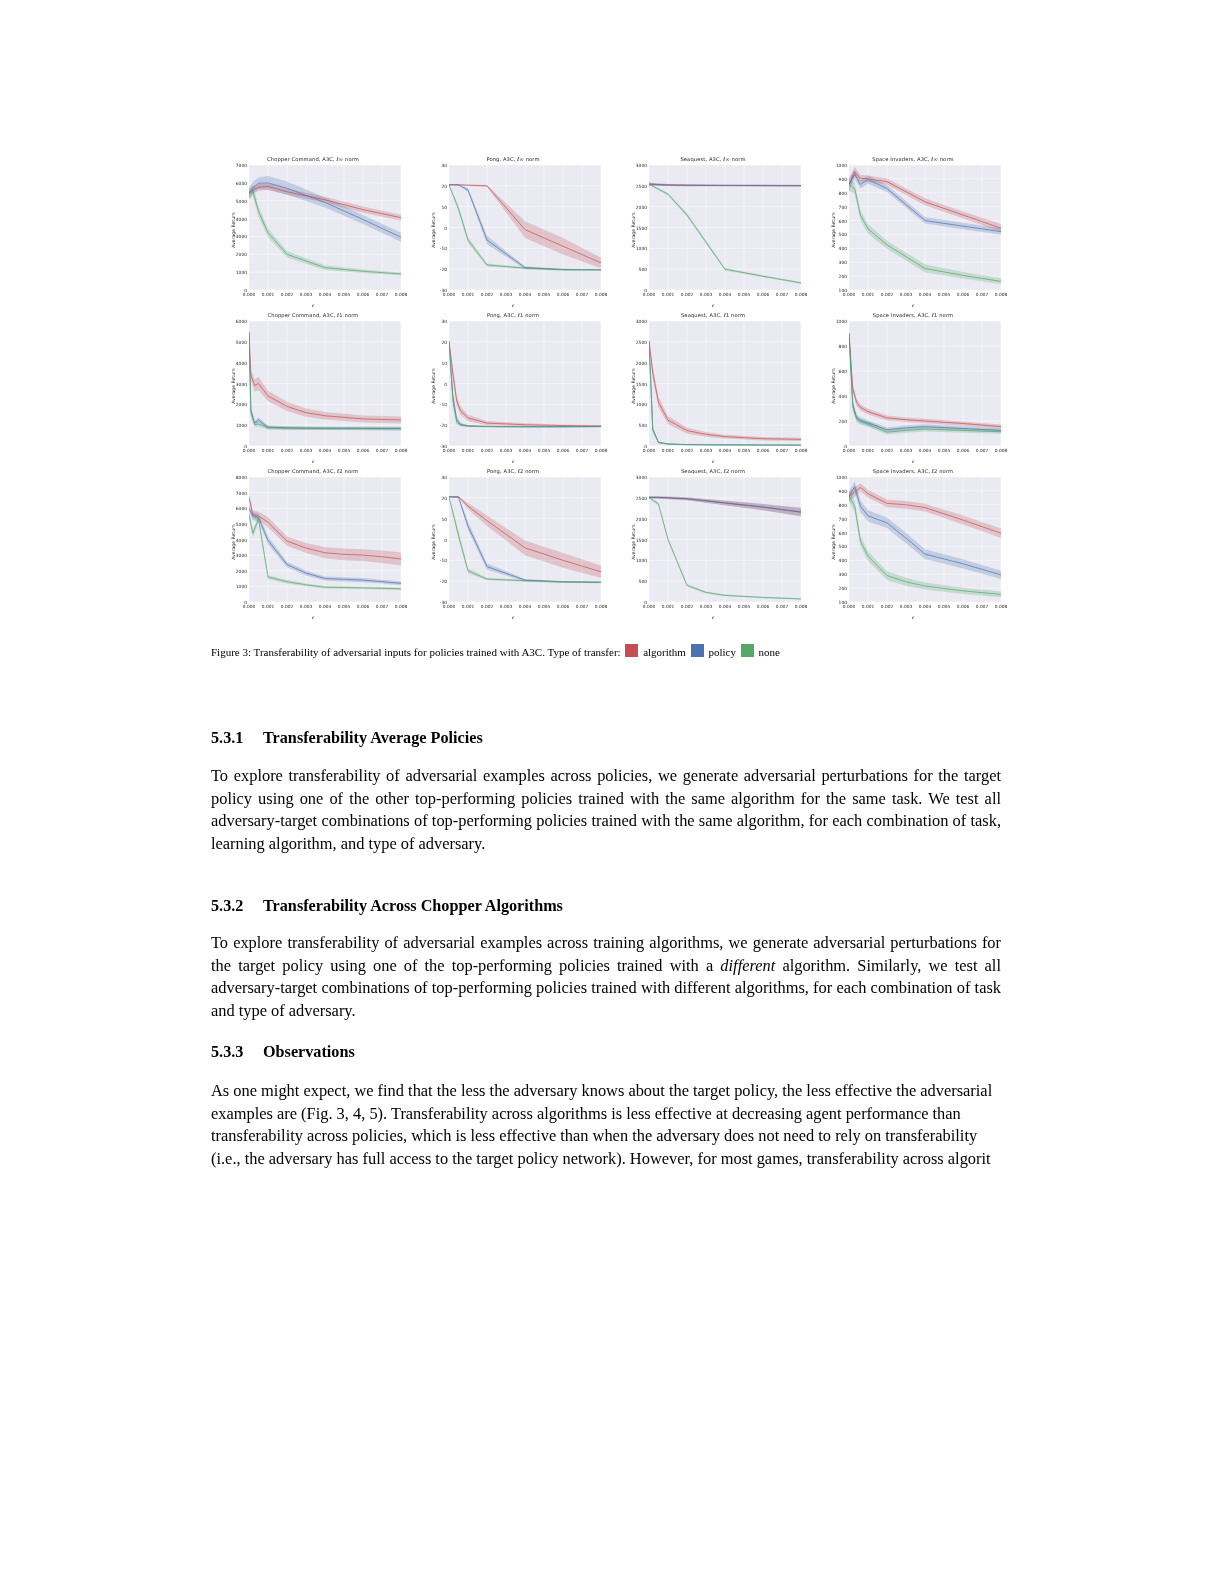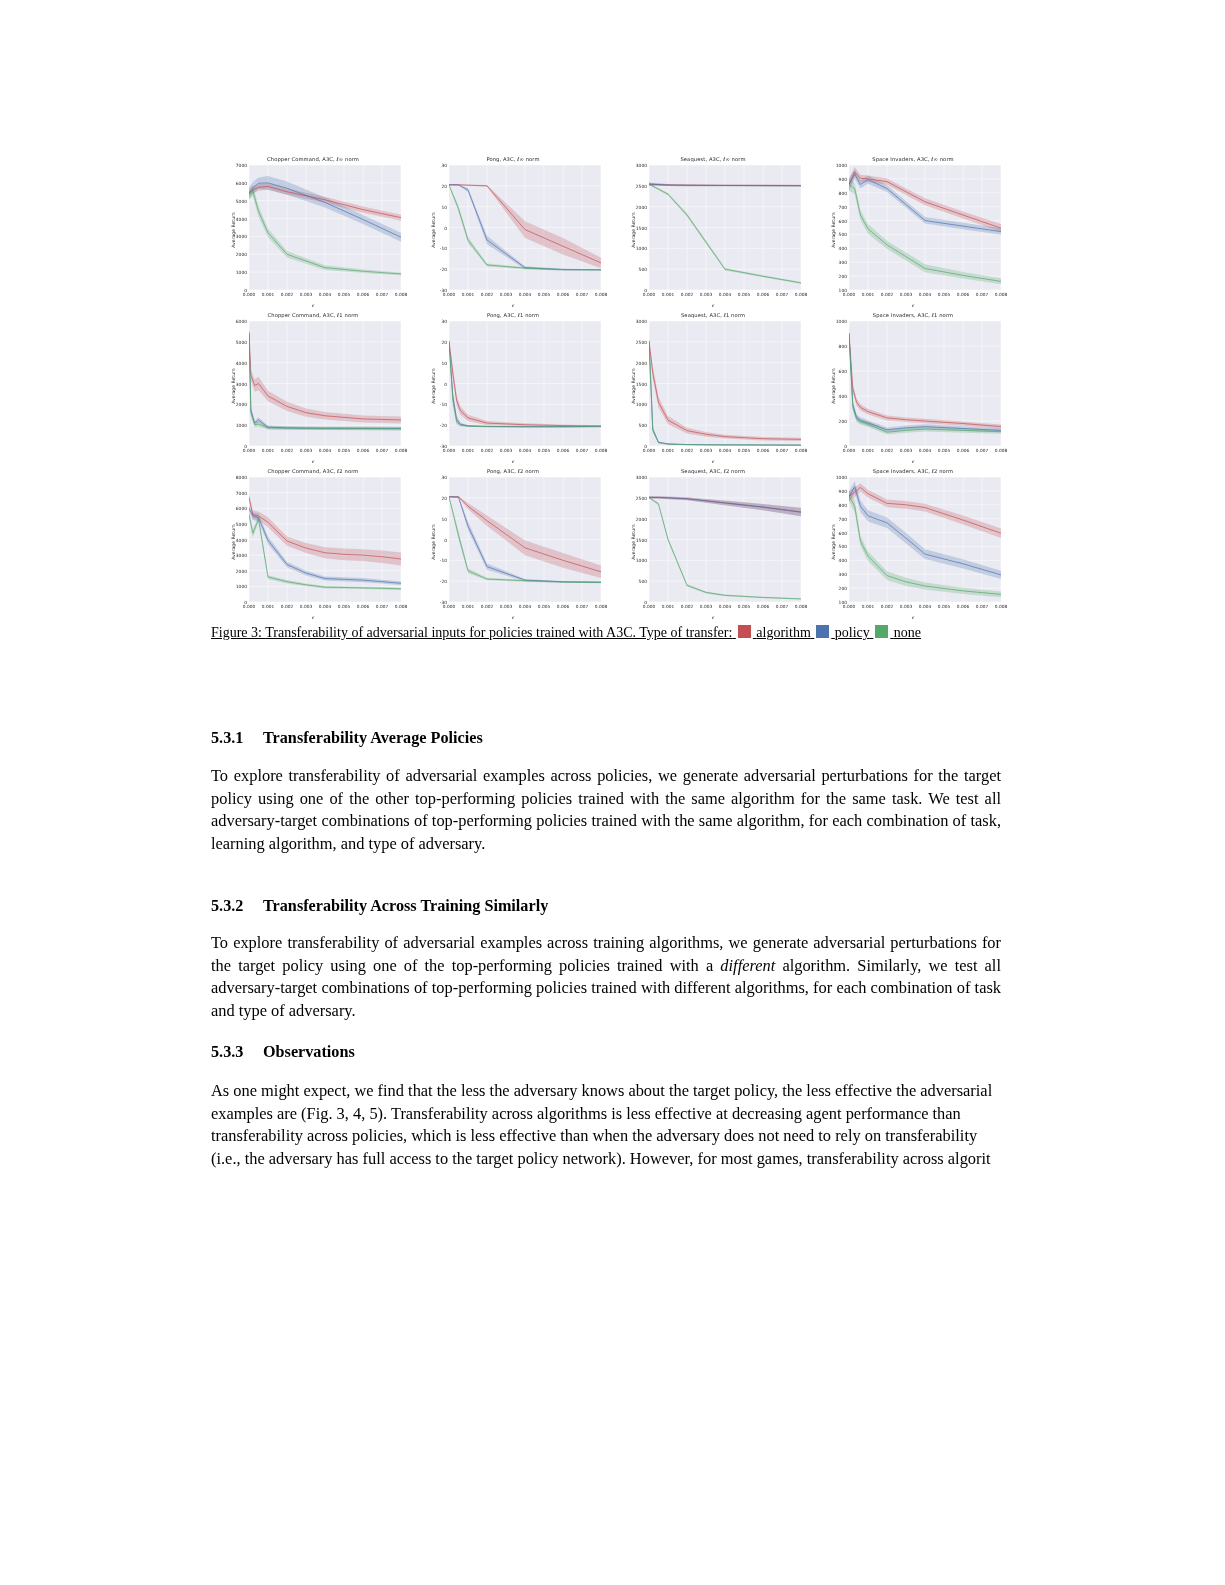--- a/index.html
+++ b/index.html
@@ -87,26 +87,25 @@
     transform:translateX(-50%);
     font-family:"DejaVu Sans", sans-serif;
     font-size:4.3px;
     color:#262626;
     white-space:nowrap;
   }
 
   
   .caption{
     position:absolute;
-    left:211px; top:621px;
+    left:211px; top:641px;
     width:790px;
-    font-size:14px;
+    font-size:11px;
     line-height:23px;
     text-align:justify;
-    text-decoration:underline;
   }
   .swatch{
     display:inline-block;
     width:13px;height:13px;
     vertical-align:-1px;
     margin:0 2px;
   }
 
   
   .section-head{
@@ -733,21 +732,21 @@
     <span class="swatch" id="sw2" style="background: rgb(85, 168, 104);"></span>
     <span>none</span>
   </div>
 
   <div class="section-head" style="top:729px">
     <span class="sec-num">5.3.1</span><span>Transferability Average Policies</span>
   </div>
   <div class="para" style="top:765px">To explore transferability of adversarial examples across policies, we generate adversarial perturbations for the target policy using one of the other top-performing policies trained with the same algorithm for the same task. We test all adversary-target combinations of top-performing policies trained with the same algorithm, for each combination of task, learning algorithm, and type of adversary.</div>
 
   <div class="section-head" style="top:897px">
-    <span class="sec-num">5.3.2</span><span>Transferability Across Training Similarly</span>
+    <span class="sec-num">5.3.2</span><span>Transferability Across Chopper Algorithms</span>
   </div>
   <div class="para" style="top:932px">
     <span>To explore transferability of adversarial examples across training algorithms, we generate adversarial perturbations for the target policy using one of the top-performing policies trained with a </span><em>different</em><span> algorithm. Similarly, we test all adversary-target combinations of top-performing policies trained with different algorithms, for each combination of task and type of adversary.</span>
   </div>
 
   <div class="section-head" style="top:1043px">
     <span class="sec-num">5.3.3</span><span>Observations</span>
   </div>
   <div class="para last" style="top:1080px">As one might expect, we find that the less the adversary knows about the target policy, the less effective the adversarial examples are (Fig. 3, 4, 5). Transferability across algorithms is less effective at decreasing agent performance than transferability across policies, which is less effective than when the adversary does not need to rely on transferability (i.e., the adversary has full access to the target policy network). However, for most games, transferability across algorit</div>
 

